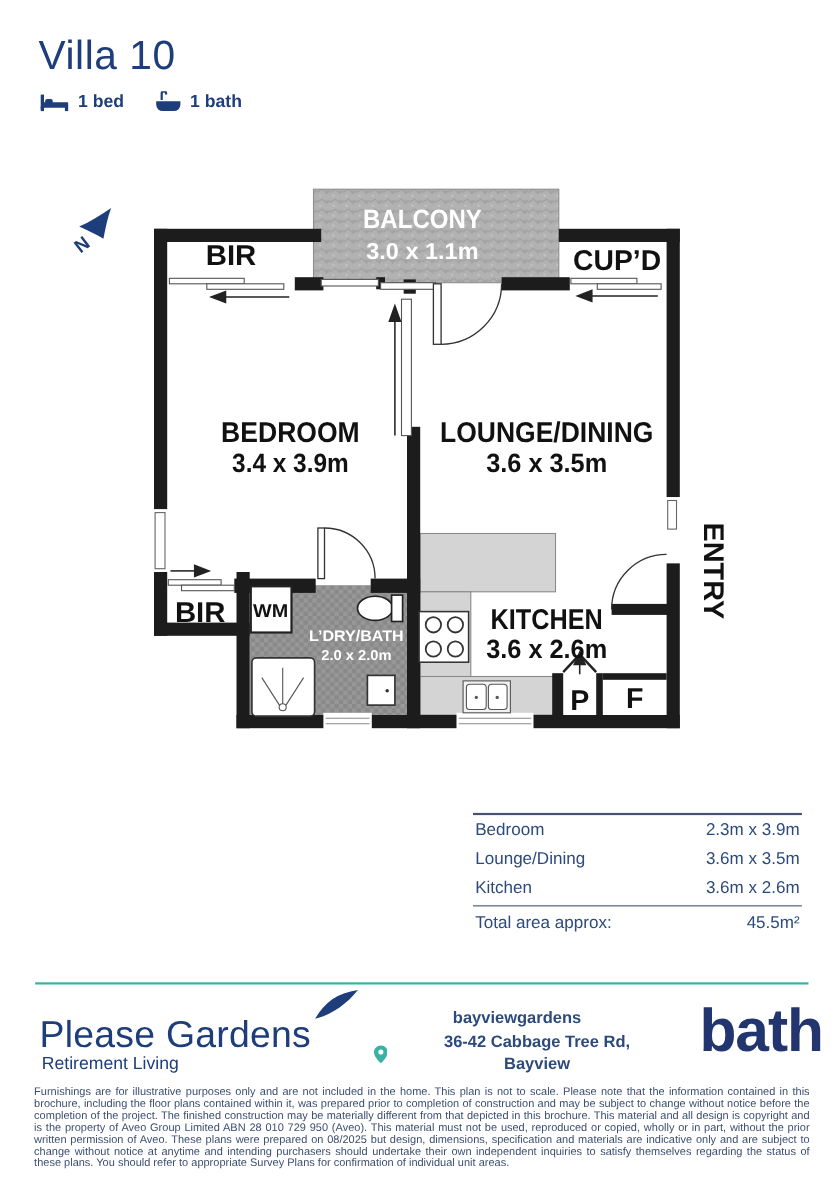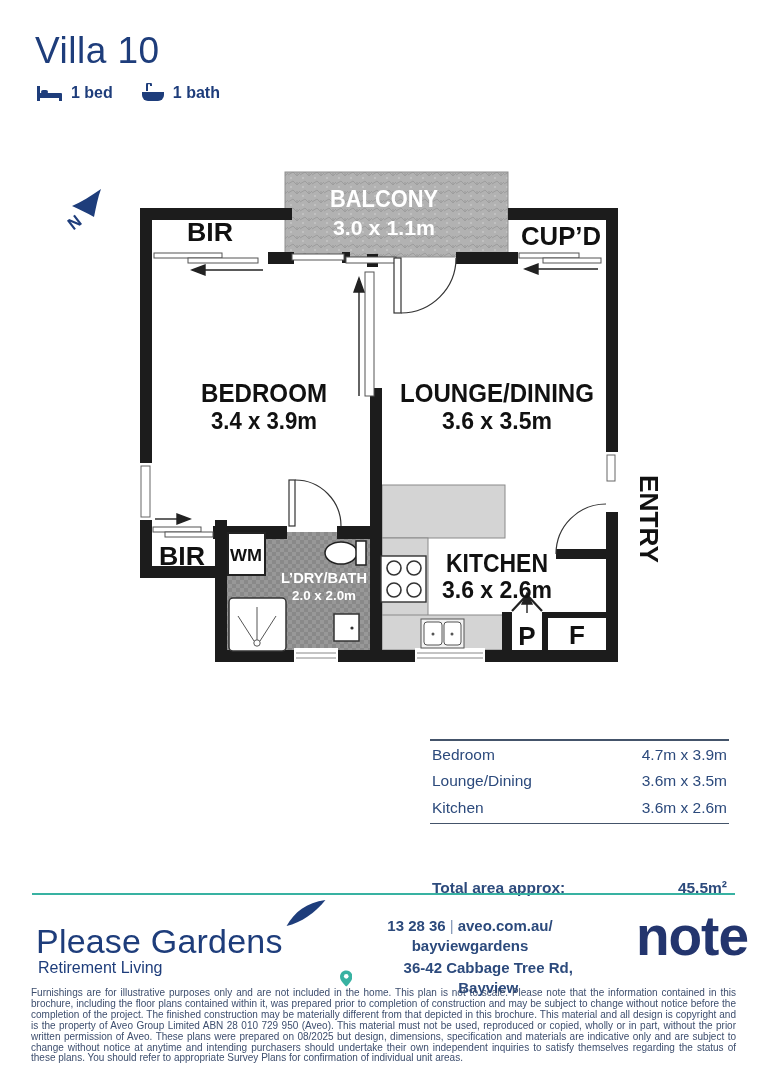--- a/index.html
+++ b/index.html
@@ -11,21 +11,21 @@
   
   #page-title{left:35px;top:30px;font-size:37px;color:#1e3d7b;letter-spacing:0.5px;text-align:center;}
   .spec-row{left:36px;top:83px;display:flex;align-items:flex-end;gap:10px;color:#1e3d7b;
     font-size:16px;font-weight:bold;}
   .spec-item{display:flex;align-items:center;gap:8px;margin-right:18px;}
   
   #area-table{left:430px;top:739px;width:299px;color:#2c4a7c;font-size:15.5px;}
   #area-table .rule{border-top:2px solid #44546a;}
   #area-table .row{display:flex;justify-content:space-between;padding:4.5px 2px 4px 2px;}
   #area-table .rule2{border-top:1.5px solid #44546a;margin-top:2px;}
-  #area-table .total{font-weight:bold;padding:7px 2px 0 2px;display:flex;justify-content:space-between;margin-top:48px;}
+  #area-table .total{font-weight:normal;padding:7px 2px 0 2px;display:flex;justify-content:space-between;}
   
   #teal-rule{left:32px;top:893px;width:703px;height:0;border-top:2.5px solid #38b2a2;}
   
   #brand-name{left:36px;top:922px;font-size:34px;color:#1e3d7b;letter-spacing:0.2px;}
   #brand-sub{left:38px;top:959px;font-size:16px;color:#1e3d7b;}
   #brand-leaf{left:283px;top:903px;transform:rotate(-14deg);}
   #contact-block{left:340px;top:916px;width:260px;text-align:center;color:#2c4a7c;
     font-size:15px;font-weight:bold;line-height:20px;}
   #contact-sep{color:#7f94b5;font-weight:normal;padding:0 4px;}
   #address-line{display:flex;align-items:center;justify-content:center;gap:24px;margin-top:2px;}
@@ -211,21 +211,21 @@
     <text x="527" y="645" font-size="26">P</text>
     <text x="577" y="644" font-size="26">F</text>
     <text x="640" y="519" font-size="26" textLength="88" lengthAdjust="spacingAndGlyphs" transform="rotate(90 640 519)">ENTRY</text>
   </g>
 </svg>
 
 <div class="abs" id="area-table">
   <div class="rule"></div>
   <div class="row">
     <span>Bedroom</span>
-    <span>4.7m x 3.9m</span>
+    <span>2.3m x 3.9m</span>
   </div>
   <div class="row">
     <span>Lounge/Dining</span>
     <span>3.6m x 3.5m</span>
   </div>
   <div class="row">
     <span>Kitchen</span>
     <span>3.6m x 2.6m</span>
   </div>
   <div class="rule2"></div>
@@ -237,28 +237,25 @@
 
 <div class="abs" id="teal-rule"></div>
 
 <div class="abs" id="brand-name">Please Gardens</div>
 <svg class="abs" id="brand-leaf" width="46" height="20" viewBox="0 0 46 20">
   <path d="M1,18 C12,6 26,0 45,2 C32,12 16,18 1,18 Z" fill="#1e3d7b"></path>
 </svg>
 <div class="abs" id="brand-sub">Retirement Living</div>
 
 <div class="abs" id="contact-block">
-  <div>
-    <span>13 28 36</span><span id="contact-sep">|</span><span>aveo.com.au/</span>
-  </div>
   <div>bayviewgardens</div>
   <div id="address-line">
     <svg width="13" height="17" viewBox="0 0 14 18">
       <path d="M7,0 C3,0 0,3 0,7 C0,12 7,18 7,18 C7,18 14,12 14,7 C14,3 11,0 7,0 Z" fill="#38b2a2"></path>
       <circle cx="7" cy="6.6" r="2.6" fill="#ffffff"></circle>
     </svg>
     <span>36-42 Cabbage Tree Rd, Bayview</span>
   </div>
 </div>
 
-<div class="abs" id="aveo-logo">note</div>
+<div class="abs" id="aveo-logo">bath</div>
 
 <div class="abs" id="disclaimer">Furnishings are for illustrative purposes only and are not included in the home. This plan is not to scale. Please note that the information contained in this brochure, including the floor plans contained within it, was prepared prior to completion of construction and may be subject to change without notice before the completion of the project. The finished construction may be materially different from that depicted in this brochure. This material and all design is copyright and is the property of Aveo Group Limited ABN 28 010 729 950 (Aveo). This material must not be used, reproduced or copied, wholly or in part, without the prior written permission of Aveo. These plans were prepared on 08/2025 but design, dimensions, specification and materials are indicative only and are subject to change without notice at anytime and intending purchasers should undertake their own independent inquiries to satisfy themselves regarding the status of these plans. You should refer to appropriate Survey Plans for confirmation of individual unit areas.</div>
 
 </body></html>

